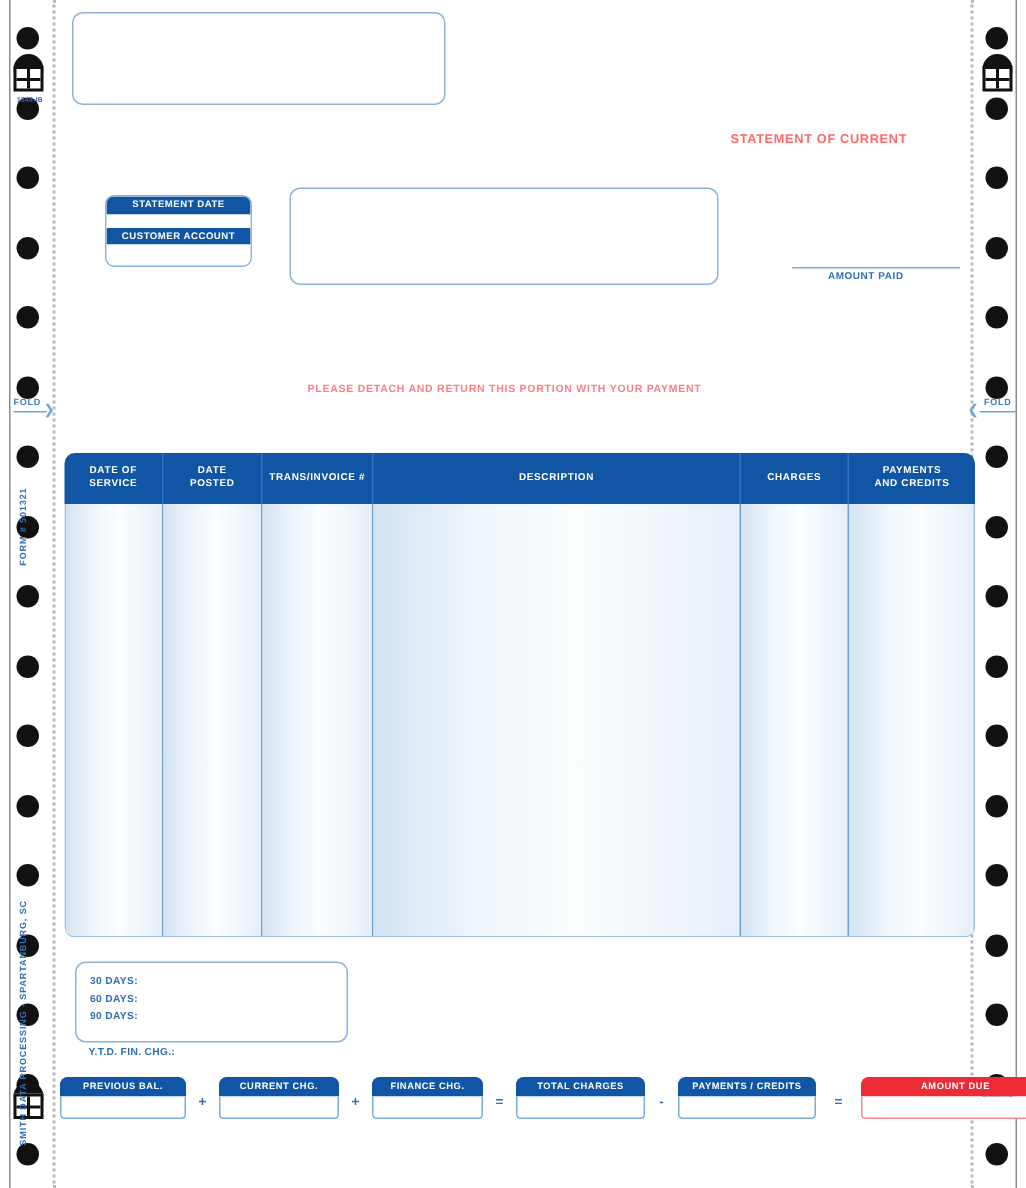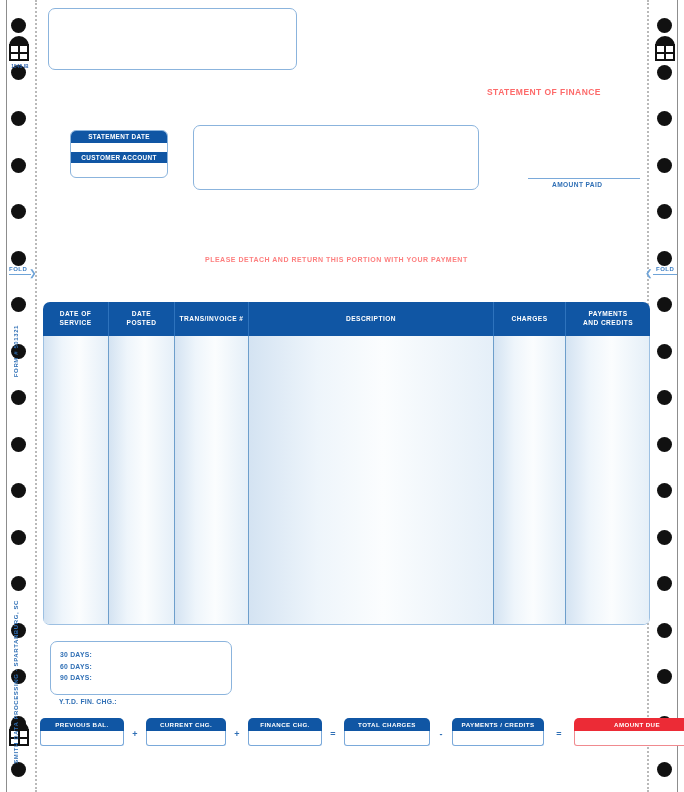--- a/index.html
+++ b/index.html
@@ -213,21 +213,21 @@
   <div class="foldmark" style="left:9px;top:266px;">FOLD</div>
   <div class="foldline" style="left:9px;top:274px;width:22px;"></div>
   <div class="foldarrow" style="left:29px;top:269px;">❯</div>
 
   <div class="foldmark" style="left:656px;top:266px;">FOLD</div>
   <div class="foldline" style="left:653px;top:274px;width:24px;"></div>
   <div class="foldarrow" style="left:645px;top:269px;">❮</div>
 
   <div class="addr-box"></div>
 
-  <div class="stmt-title">STATEMENT OF FINANCE</div>
+  <div class="stmt-title">STATEMENT OF CURRENT</div>
 
   <div class="idbox">
     <div class="bar">STATEMENT DATE</div>
     <div class="blank"></div>
     <div class="bar">CUSTOMER ACCOUNT</div>
     <div class="blank"></div>
   </div>
 
   <div class="cust-box"></div>
 

